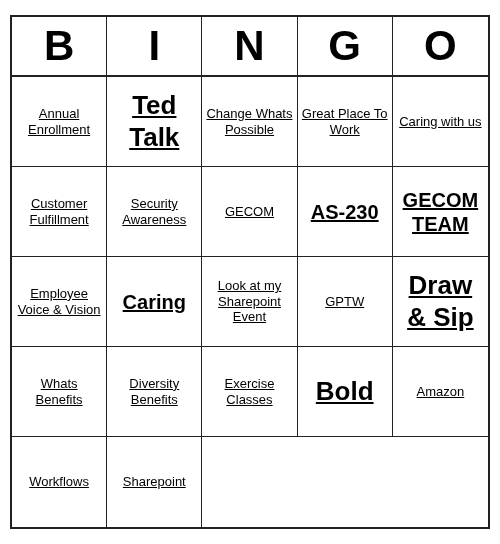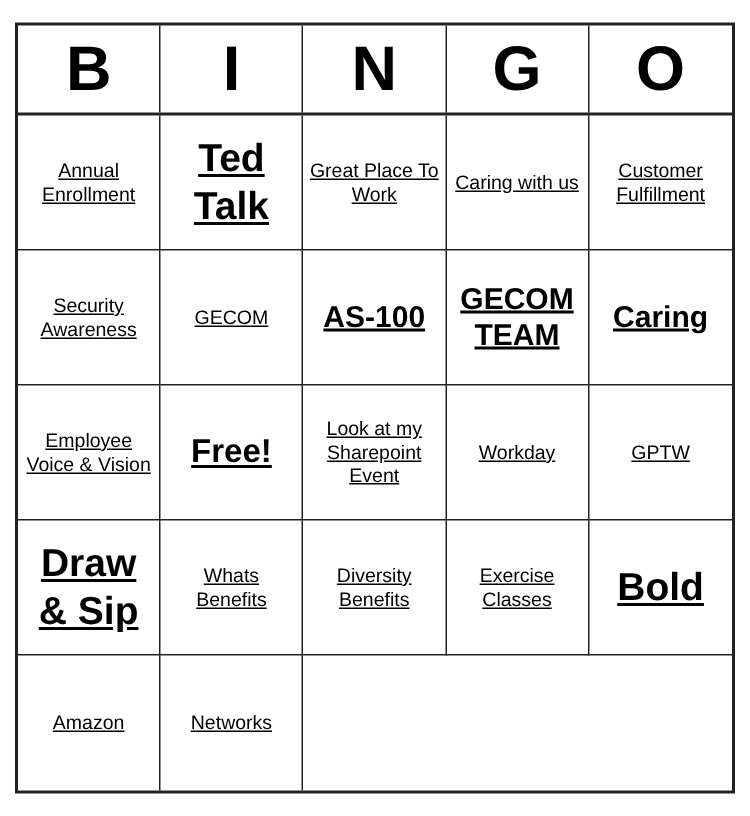--- a/index.html
+++ b/index.html
@@ -85,54 +85,51 @@
       <div class="bingo-header-cell">O</div>
     </div>
   <div class="bingo-grid">
   <div class="bingo-cell">
         <span class="cell-text">Annual Enrollment</span>
       </div>
       <div class="bingo-cell large-text">
         <span class="cell-text">Ted Talk</span>
       </div>
       <div class="bingo-cell">
+        <span class="cell-text">Change Whats Possible</span>
+      </div>
+      <div class="bingo-cell">
         <span class="cell-text">Great Place To Work</span>
       </div>
       <div class="bingo-cell">
         <span class="cell-text">Caring with us</span>
       </div>
       <div class="bingo-cell">
         <span class="cell-text">Customer Fulfillment</span>
       </div>
       <div class="bingo-cell">
         <span class="cell-text">Security Awareness</span>
       </div>
       <div class="bingo-cell">
         <span class="cell-text">GECOM</span>
       </div>
       <div class="bingo-cell medium-large">
-        <span class="cell-text">AS-100</span>
+        <span class="cell-text">AS-230</span>
       </div>
       <div class="bingo-cell medium-large">
         <span class="cell-text">GECOM TEAM</span>
+      </div>
+      <div class="bingo-cell">
+        <span class="cell-text">Employee Voice &amp; Vision</span>
       </div>
       <div class="bingo-cell medium-large">
         <span class="cell-text">Caring</span>
       </div>
       <div class="bingo-cell">
-        <span class="cell-text">Employee Voice &amp; Vision</span>
-      </div>
-      <div class="bingo-cell free">
-        <span class="cell-text">Free!</span>
-      </div>
-      <div class="bingo-cell">
         <span class="cell-text">Look at my Sharepoint Event</span>
-      </div>
-      <div class="bingo-cell">
-        <span class="cell-text">Workday</span>
       </div>
       <div class="bingo-cell">
         <span class="cell-text">GPTW</span>
       </div>
       <div class="bingo-cell large-text">
         <span class="cell-text">Draw &amp; Sip</span>
       </div>
       <div class="bingo-cell">
         <span class="cell-text">Whats Benefits</span>
       </div>
@@ -142,16 +139,19 @@
       <div class="bingo-cell">
         <span class="cell-text">Exercise Classes</span>
       </div>
       <div class="bingo-cell large-text">
         <span class="cell-text">Bold</span>
       </div>
       <div class="bingo-cell">
         <span class="cell-text">Amazon</span>
       </div>
       <div class="bingo-cell">
-        <span class="cell-text">Networks</span>
+        <span class="cell-text">Workflows</span>
+      </div>
+      <div class="bingo-cell">
+        <span class="cell-text">Sharepoint</span>
       </div>
     </div>
 </div>
 
 </body></html>

